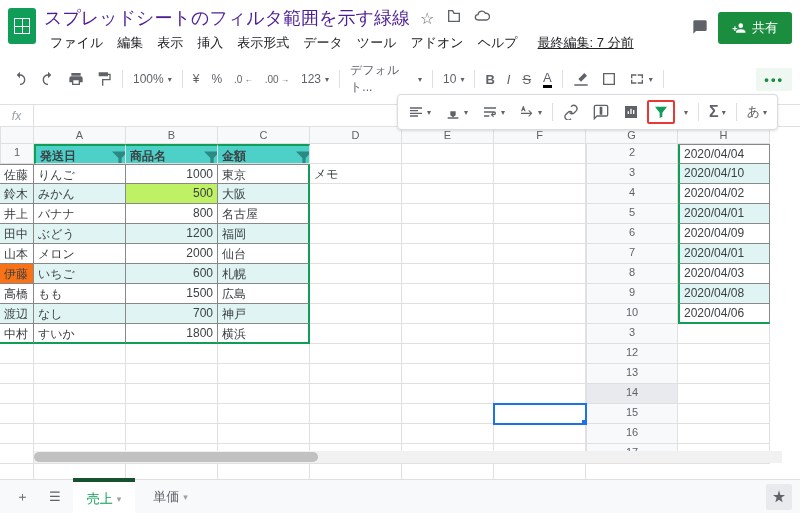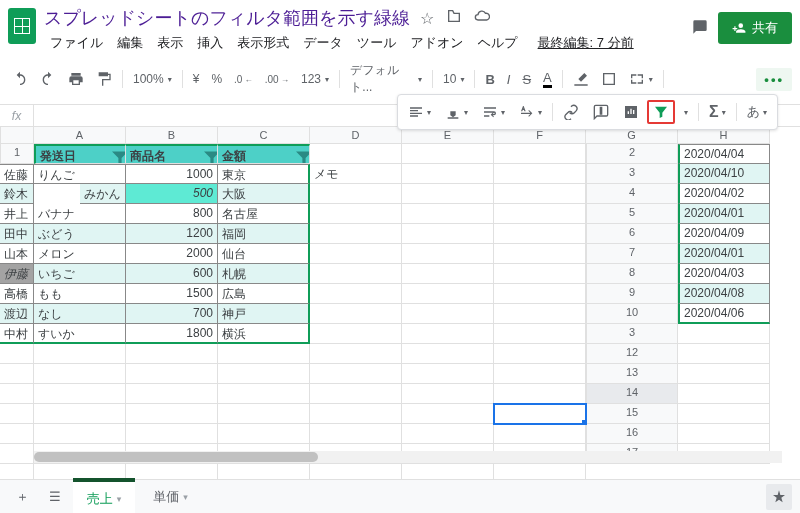--- a/index.html
+++ b/index.html
@@ -267,22 +267,22 @@
       <div class="cell data" style="border-right: 1px solid rgb(136, 136, 136); border-bottom: 1px solid rgb(136, 136, 136); border-top: 1px solid rgb(136, 136, 136);">佐藤</div>
       <div class="cell data" style="border-right: 1px solid rgb(136, 136, 136); border-bottom: 1px solid rgb(136, 136, 136); border-top: 1px solid rgb(136, 136, 136);">りんご</div>
       <div class="cell data num" style="border-right: 1px solid rgb(136, 136, 136); border-bottom: 1px solid rgb(136, 136, 136); border-top: 1px solid rgb(136, 136, 136);">1000</div>
       <div class="cell data filter-border-right" style="border-right: 1px solid rgb(136, 136, 136); border-bottom: 1px solid rgb(136, 136, 136); border-top: 1px solid rgb(136, 136, 136);">東京</div>
       <div class="cell">メモ</div>
       <div class="cell"></div>
       <div class="cell"></div>
       <div class="row-head">3</div>
       <div class="cell data filter-border-left" style="background: rgb(224, 245, 243); border-right: 1px solid rgb(136, 136, 136); border-bottom: 1px solid rgb(136, 136, 136);">2020/04/10</div>
       <div class="cell data" style="background: rgb(224, 245, 243); border-right: 1px solid rgb(136, 136, 136); border-bottom: 1px solid rgb(136, 136, 136);">鈴木</div>
-      <div class="cell data" style="background: rgb(224, 245, 243); border-right: 1px solid rgb(136, 136, 136); border-bottom: 1px solid rgb(136, 136, 136); margin-left: 46px;">みかん</div>
-      <div class="cell data num" style="background: #5eead4; border-right: 1px solid rgb(136, 136, 136); border-bottom: 1px solid rgb(136, 136, 136); font-style: italic;">500</div>
+      <div class="cell data" style="background: rgb(224, 245, 243); border-right: 1px solid rgb(136, 136, 136); border-bottom: 1px solid rgb(136, 136, 136);">みかん</div>
+      <div class="cell data num" style="background: #bef264; border-right: 1px solid rgb(136, 136, 136); border-bottom: 1px solid rgb(136, 136, 136);">500</div>
       <div class="cell data filter-border-right" style="background: rgb(224, 245, 243); border-right: 1px solid rgb(136, 136, 136); border-bottom: 1px solid rgb(136, 136, 136);">大阪</div>
       <div class="cell"></div>
       <div class="cell"></div>
       <div class="cell"></div>
       <div class="row-head">4</div>
       <div class="cell data filter-border-left" style="border-right: 1px solid rgb(136, 136, 136); border-bottom: 1px solid rgb(136, 136, 136);">2020/04/02</div>
       <div class="cell data" style="border-right: 1px solid rgb(136, 136, 136); border-bottom: 1px solid rgb(136, 136, 136);">井上</div>
       <div class="cell data" style="border-right: 1px solid rgb(136, 136, 136); border-bottom: 1px solid rgb(136, 136, 136);">バナナ</div>
       <div class="cell data num" style="border-right: 1px solid rgb(136, 136, 136); border-bottom: 1px solid rgb(136, 136, 136);">800</div>
       <div class="cell data filter-border-right" style="border-right: 1px solid rgb(136, 136, 136); border-bottom: 1px solid rgb(136, 136, 136);">名古屋</div>
@@ -302,21 +302,21 @@
       <div class="cell data filter-border-left" style="border-right: 1px solid rgb(136, 136, 136); border-bottom: 1px solid rgb(136, 136, 136);">2020/04/09</div>
       <div class="cell data" style="border-right: 1px solid rgb(136, 136, 136); border-bottom: 1px solid rgb(136, 136, 136);">山本</div>
       <div class="cell data" style="border-right: 1px solid rgb(136, 136, 136); border-bottom: 1px solid rgb(136, 136, 136);">メロン</div>
       <div class="cell data num" style="border-right: 1px solid rgb(136, 136, 136); border-bottom: 1px solid rgb(136, 136, 136);">2000</div>
       <div class="cell data filter-border-right" style="border-right: 1px solid rgb(136, 136, 136); border-bottom: 1px solid rgb(136, 136, 136);">仙台</div>
       <div class="cell"></div>
       <div class="cell"></div>
       <div class="cell"></div>
       <div class="row-head">7</div>
       <div class="cell data filter-border-left" style="background: rgb(224, 245, 243); border-right: 1px solid rgb(136, 136, 136); border-bottom: 1px solid rgb(136, 136, 136);">2020/04/01</div>
-      <div class="cell data" style="background: #a3a3a3; border-right: 1px solid rgb(136, 136, 136); border-bottom: 1px solid rgb(136, 136, 136); font-style: italic;">伊藤</div>
+      <div class="cell data" style="background: #f97316; border-right: 1px solid rgb(136, 136, 136); border-bottom: 1px solid rgb(136, 136, 136);">伊藤</div>
       <div class="cell data" style="background: rgb(224, 245, 243); border-right: 1px solid rgb(136, 136, 136); border-bottom: 1px solid rgb(136, 136, 136);">いちご</div>
       <div class="cell data num" style="background: rgb(224, 245, 243); border-right: 1px solid rgb(136, 136, 136); border-bottom: 1px solid rgb(136, 136, 136);">600</div>
       <div class="cell data filter-border-right" style="background: rgb(224, 245, 243); border-right: 1px solid rgb(136, 136, 136); border-bottom: 1px solid rgb(136, 136, 136);">札幌</div>
       <div class="cell"></div>
       <div class="cell"></div>
       <div class="cell"></div>
       <div class="row-head">8</div>
       <div class="cell data filter-border-left" style="border-right: 1px solid rgb(136, 136, 136); border-bottom: 1px solid rgb(136, 136, 136);">2020/04/03</div>
       <div class="cell data" style="border-right: 1px solid rgb(136, 136, 136); border-bottom: 1px solid rgb(136, 136, 136);">高橋</div>
       <div class="cell data" style="border-right: 1px solid rgb(136, 136, 136); border-bottom: 1px solid rgb(136, 136, 136);">もも</div>

